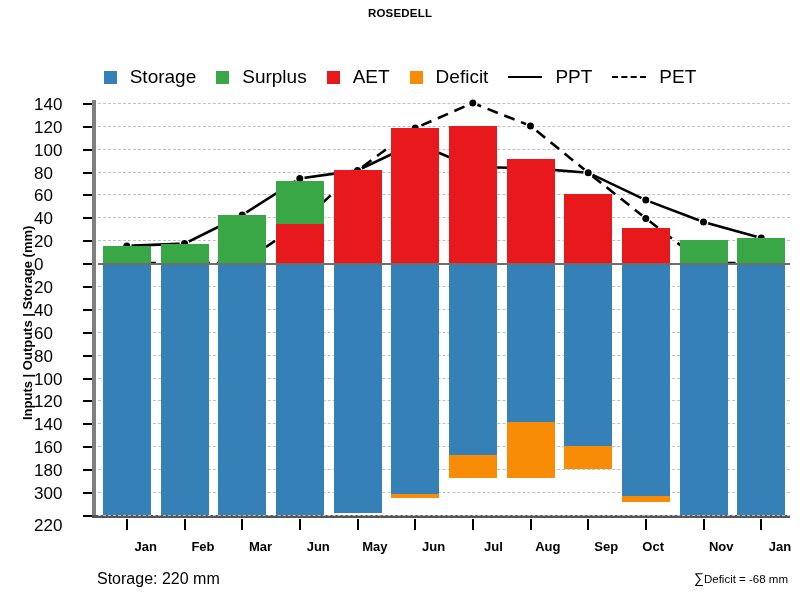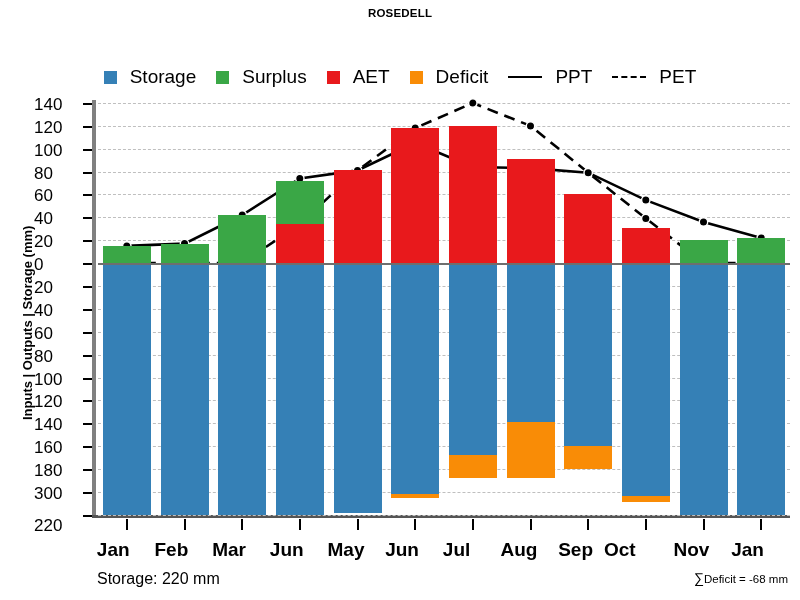--- a/index.html
+++ b/index.html
@@ -43,21 +43,21 @@
   .bar.storage{background:#3580b6;}
   .bar.surplus{background:#3aa746;}
   .bar.aet{background:#e8191c;}
   .bar.deficit{background:#f98c06;}
 
   
   .lines{position:absolute;left:0;top:0;width:692px;height:412px;overflow:visible;}
 
   
   .xtick{position:absolute;top:519px;width:2px;height:11px;background:#000;}
-  .xlabel{position:absolute;top:539px;width:60px;text-align:left;font-size:19px;font-weight:bold;}
+  .xlabel{position:absolute;top:539px;width:60px;text-align:right;font-size:13px;font-weight:bold;}
 
   
   .footer-left{position:absolute;left:97px;top:570px;font-size:16px;}
   .footer-right{position:absolute;right:12px;top:570px;font-size:11.5px;}
   .sigma{font-size:14px;}
 </style>
 </head>
 <body>
 
 <div id="root">

